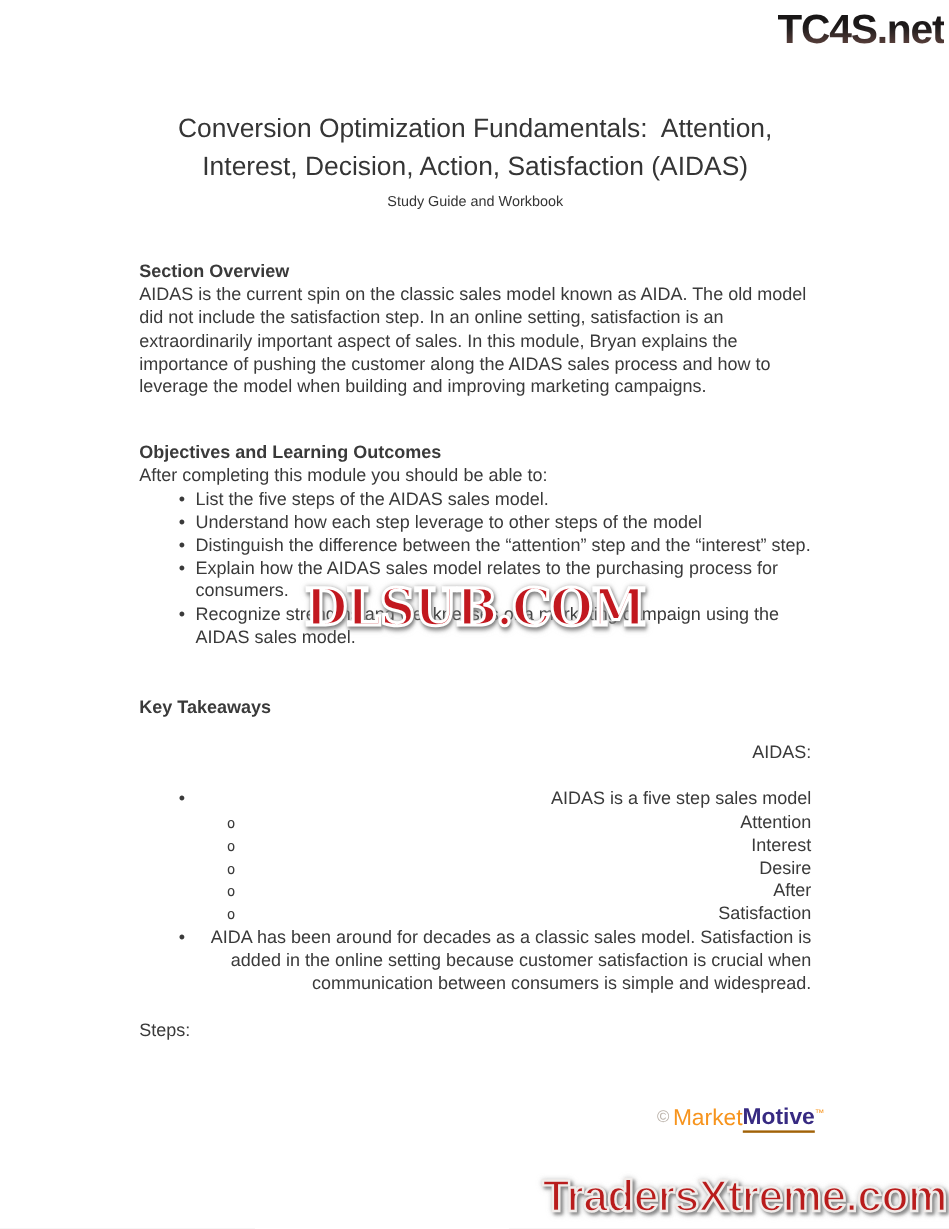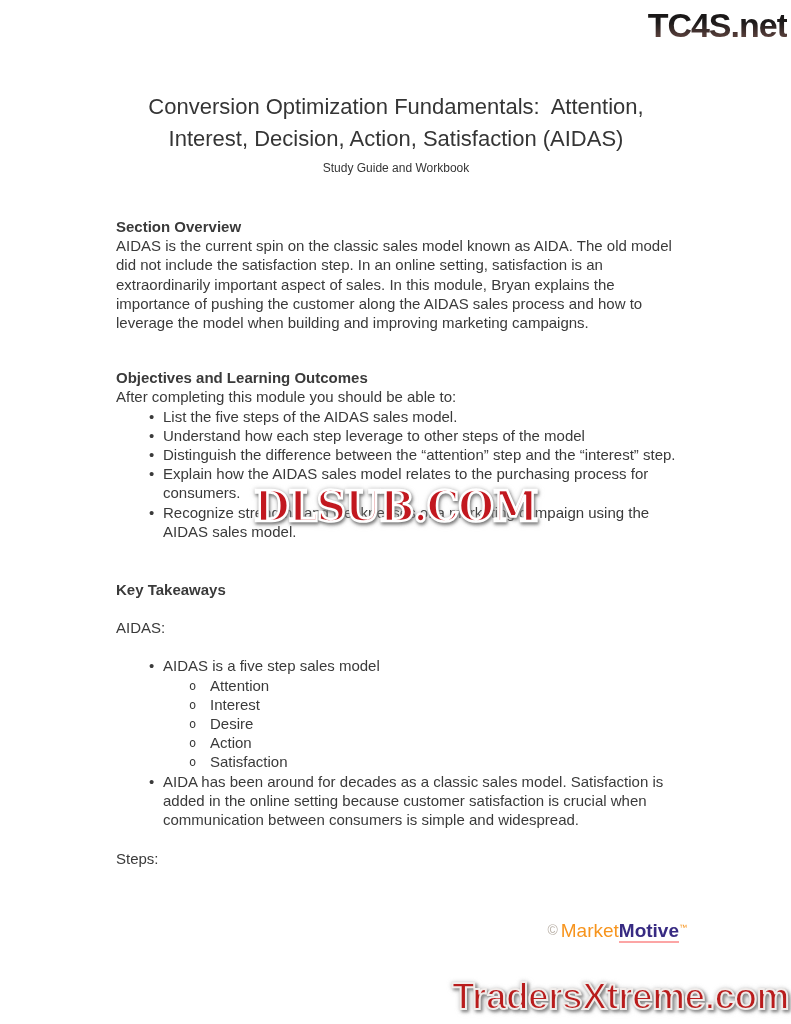--- a/index.html
+++ b/index.html
@@ -13,21 +13,21 @@
 
   
   .title-block { margin-top:91px; text-align:center; color:#353535; }
   .title-line { font-size:22px; line-height:32px; white-space:pre-wrap;text-align:center; }
   .subtitle { font-size:12px; line-height:26px; }
 
   
   .h  { font-weight:bold; }
   .mt36 { margin-top:36px; }
   .mt39 { margin-top:39px; }
-  .mt19 { margin-top:19px; }
+  .mt19 { margin-top:19px;text-align:right; }
   .mt20 { margin-top:20px; }
 
   
   ul { list-style:none; margin:0; padding:0; }
   .b1 { position:relative; padding-left:47px; }
   .b1::before { content:"\2022"; position:absolute; left:33px; top:0; }
   .b2 { position:relative; padding-left:47px; }
   .b2::before { content:"o"; position:absolute; left:26px; top:1px;
                 font-family:"DejaVu Sans Mono", monospace; font-size:12px; }
 
@@ -47,21 +47,21 @@
     color:#c2181f;
     -webkit-text-stroke:2.5px #ffffff;
     filter: drop-shadow(1px 2px 1.5px rgba(110,110,110,0.85)) drop-shadow(0 0 2px rgba(160,160,160,0.6));
     transform:scaleY(1.04);
   }
 
   
   .marketmotive { position:absolute; top:917px; right:104px; font-size:19px; line-height:22px; white-space:nowrap; }
   .mm-copy   { color:#b9b0a7; font-size:14px; vertical-align:2px; margin-right:3px; }
   .mm-market { color:#f7941d; }
-  .mm-motive { color:#372a82; font-weight:bold; border-bottom:2px solid #fca5a5; padding-bottom:0px; }
+  .mm-motive { color:#372a82; font-weight:bold; border-bottom:2px solid #a16207; padding-bottom:0px; }
   .mm-tm     { color:#f7941d; font-size:8px; vertical-align:super; }
 
   
   .tradersx {
     position:absolute; top:974px; right:2px;
     font-size:37px; line-height:46px; font-weight:bold; letter-spacing:-0.5px;
     color:#b91c1c;
     -webkit-text-stroke:2px #f0ecea;
     filter: drop-shadow(2px 2px 1.5px rgba(130,130,130,0.9)) drop-shadow(0 0 2px rgba(170,170,170,0.6));
   }
@@ -97,21 +97,21 @@
     <p class="h mt39">Key Takeaways</p>
     <p class="mt19">AIDAS:</p>
 
     <ul class="mt19">
       <li class="b1">
         <span>AIDAS is a five step sales model</span>
         <ul>
           <li class="b2">Attention</li>
           <li class="b2">Interest</li>
           <li class="b2">Desire</li>
-          <li class="b2">Action</li>
+          <li class="b2">After</li>
           <li class="b2">Satisfaction</li>
         </ul>
       </li>
       <li class="b1">AIDA has been around for decades as a classic sales model. Satisfaction is added in the online setting because customer satisfaction is crucial when communication between consumers is simple and widespread.</li>
     </ul>
 
     <p class="mt20">Steps:</p>
 
   </div>
 

